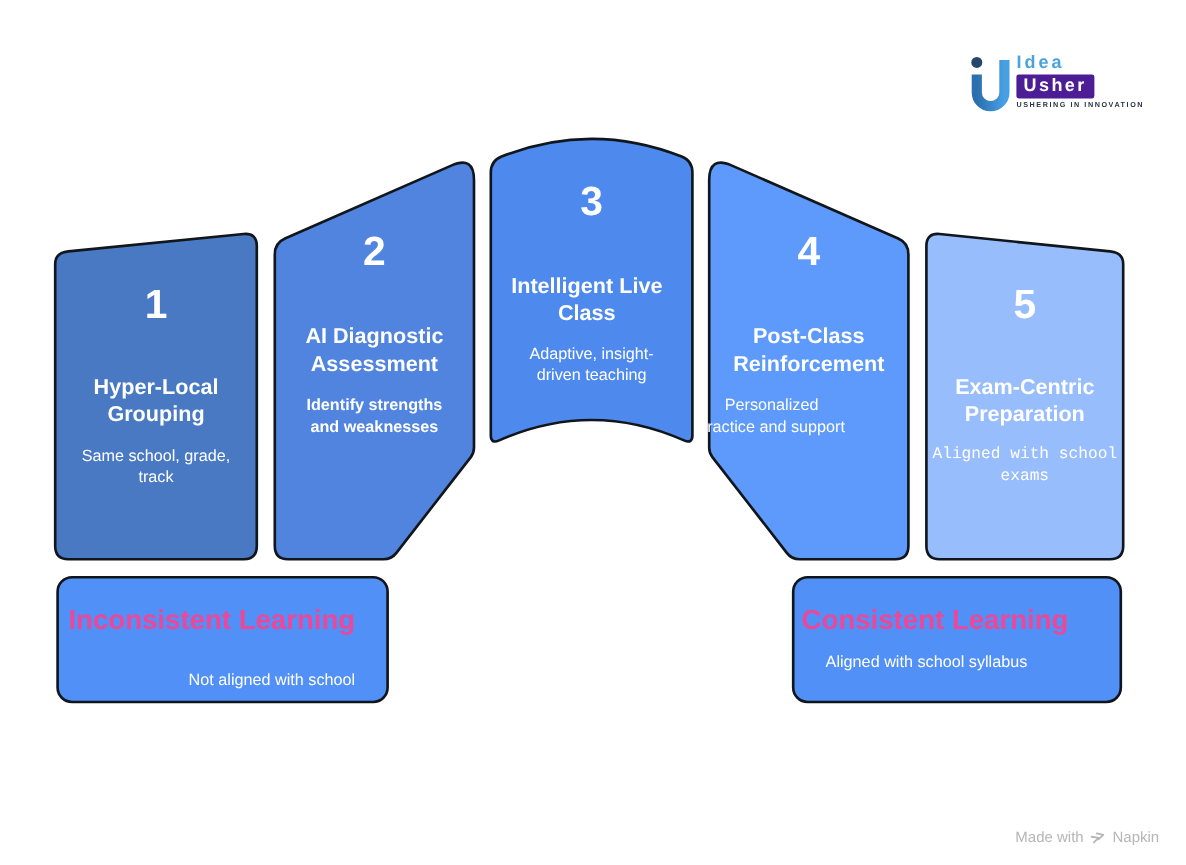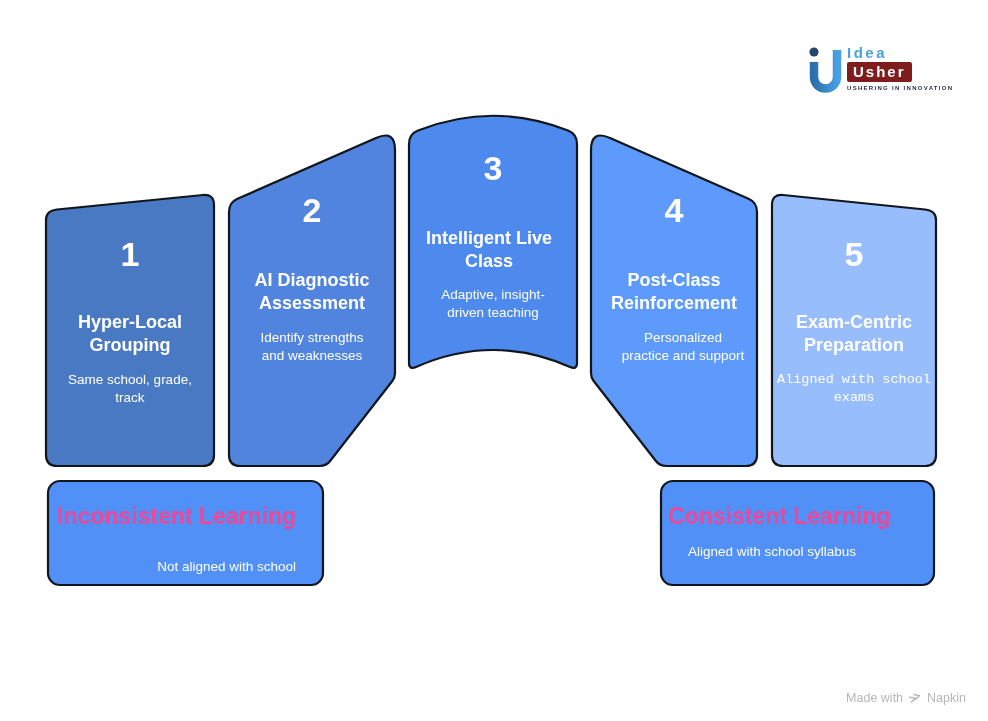--- a/index.html
+++ b/index.html
@@ -11,21 +11,21 @@
   .step-title{font-size:18px;font-weight:bold;line-height:22.5px;white-space:pre-line;}
   .step-sub{font-size:13.5px;line-height:17.5px;white-space:pre-line;}
   .outcome-title{position:absolute;font-size:23px;font-weight:bold;line-height:22px;color:#ec4899;}
   .outcome-sub{position:absolute;font-size:13.5px;line-height:17px;color:#fff;}
   .align-r{text-align:right;}
   .align-l{text-align:left;}
   
   #logo{position:absolute;left:806px;top:44px;display:flex;align-items:flex-start;gap:3px;}
   #logo-col{display:flex;flex-direction:column;align-items:flex-start;}
   #logo-idea{font-size:15px;font-weight:bold;letter-spacing:2.5px;color:#4aa4da;line-height:17px;}
-  #logo-usher{background:#7f1d1d;color:#ffffff;font-size:15px;font-weight:bold;
+  #logo-usher{background:#4c1d95;color:#ffffff;font-size:15px;font-weight:bold;
               letter-spacing:2px;line-height:20px;padding:0 6px;border-radius:2px;margin-top:1px;}
   #logo-tagline{font-size:6px;letter-spacing:1.3px;color:#2a3442;margin-top:3px;font-weight:bold;}
   
   #credit{position:absolute;right:22px;bottom:16px;display:flex;align-items:center;gap:5px;
           color:#b6b6b6;font-size:12.5px;}
 </style>
 </head>
 <body>
 
 <div id="stage">
@@ -44,33 +44,33 @@
 
   <div class="panel-text step-number" style="left:46px;top:237px;width:168px;">1</div>
   <div class="panel-text step-title" style="left:46px;top:311px;width:168px;">Hyper-Local
 Grouping</div>
   <div class="panel-text step-sub" style="left:46px;top:371px;width:168px;">Same school, grade,
 track</div>
 
   <div class="panel-text step-number" style="left:229px;top:193px;width:166px;">2</div>
   <div class="panel-text step-title" style="left:229px;top:269px;width:166px;">AI Diagnostic
 Assessment</div>
-  <div class="panel-text step-sub" style="left:229px;top:329px;width:166px;">Identify strengths
+  <div class="panel-text step-sub" style="left:229px;top:329px;width:166px;font-weight:bold;">Identify strengths
 and weaknesses</div>
 
   <div class="panel-text step-number" style="left:409px;top:151px;width:168px;">3</div>
   <div class="panel-text step-title" style="left:409px;top:227px;width:160px;">Intelligent Live
 Class</div>
   <div class="panel-text step-sub" style="left:409px;top:286px;width:168px;">Adaptive, insight-
 driven teaching</div>
 
   <div class="panel-text step-number" style="left:591px;top:193px;width:166px;">4</div>
   <div class="panel-text step-title" style="left:591px;top:269px;width:166px;">Post-Class
 Reinforcement</div>
-  <div class="panel-text step-sub" style="left:600px;top:329px;width:166px;">Personalized
+  <div class="panel-text step-sub" style="left:560px;top:329px;width:166px;">Personalized
 practice and support</div>
 
   <div class="panel-text step-number" style="left:772px;top:237px;width:164px;">5</div>
   <div class="panel-text step-title" style="left:772px;top:311px;width:164px;">Exam-Centric
 Preparation</div>
   <div class="panel-text step-sub" style="left:772px;top:371px;width:164px;font-family:Liberation Mono, monospace;">Aligned with school
 exams</div>
 
   <div class="outcome-title align-r" style="left:48px;top:505px;width:248px;padding-right:27px;">Inconsistent Learning</div>
   <div class="outcome-sub align-r" style="left:48px;top:543px;width:248px;padding-right:27px;margin-top:15px;">Not aligned with school</div>

